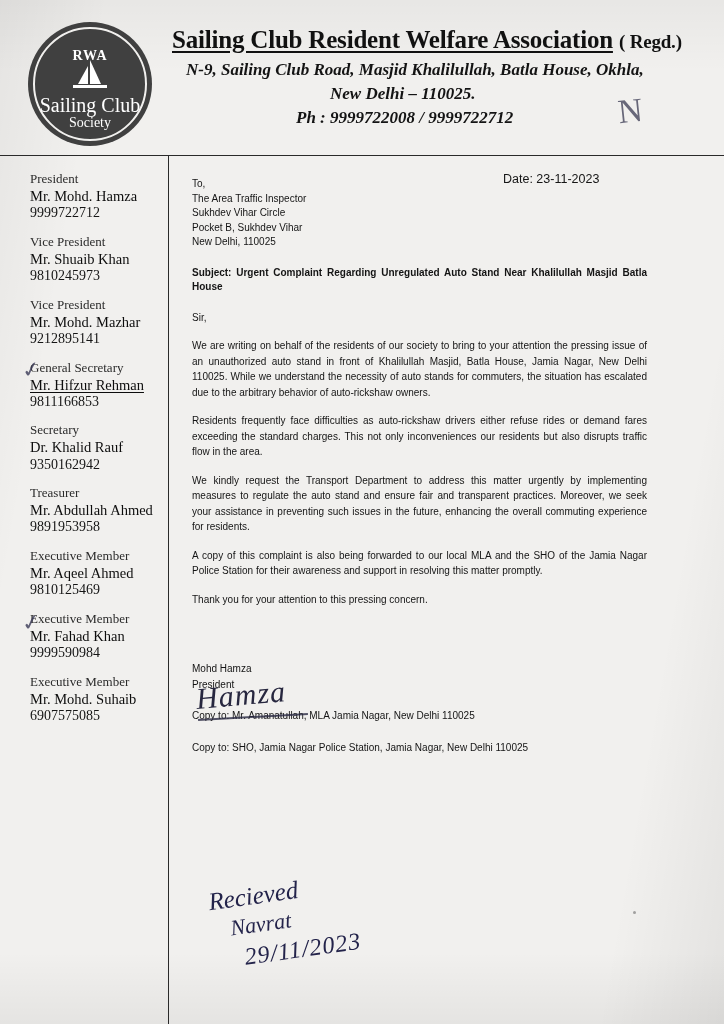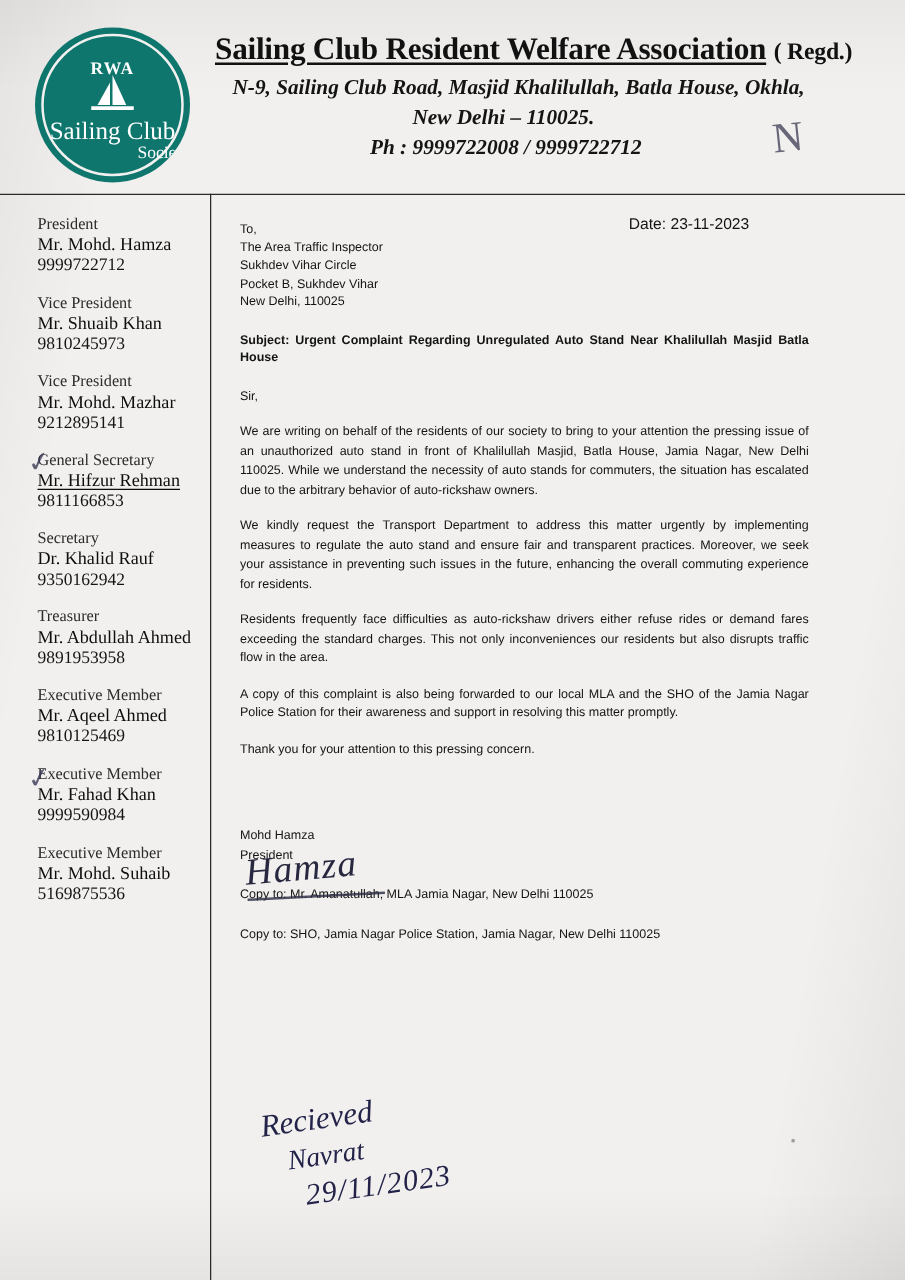--- a/index.html
+++ b/index.html
@@ -27,21 +27,21 @@
   }
 
   
   .logo {
     position: absolute;
     left: 28px;
     top: 22px;
     width: 124px;
     height: 124px;
     border-radius: 50%;
-    background: #0f766e;
+    background: #404040;
     color: #fff;
     overflow: hidden;
   }
   .logo .ring {
     position: absolute;
     inset: 5px;
     border-radius: 50%;
     border: 2px solid #f1f0ee;
   }
   .logo .rwa {
@@ -68,21 +68,21 @@
     width: 100%;
     text-align: center;
     font-size: 20px;
     font-family: "Liberation Serif", serif;
   }
   .logo .l2 {
     position: absolute;
     top: 93px;
     left: 0;
     width: 100%;
-    text-align: right;
+    text-align: center;
     font-size: 14px;
     font-family: "Liberation Serif", serif;
   }
 
   .org-title {
     position: absolute;
     left: 172px;
     top: 26px;
     font-family: "Liberation Serif", serif;
     font-size: 25px;
@@ -318,40 +318,40 @@
     </div>
     <div class="office" style="position:relative;">
       <span class="scribble" style="top:-2px;">✓</span>
       <div class="role">Executive Member</div>
       <div class="person">Mr. Fahad Khan</div>
       <div class="phone">9999590984</div>
     </div>
     <div class="office">
       <div class="role">Executive Member</div>
       <div class="person">Mr. Mohd. Suhaib</div>
-      <div class="phone">5169875536</div>
+      <div class="phone">6907575085</div>
     </div>
   </div>
 
   <div class="date">Date: 23-11-2023</div>
 
   <div class="body">
     <div class="to">To,</div>
     <div class="addr-line">The Area Traffic Inspector</div>
     <div class="addr-line">Sukhdev Vihar Circle</div>
     <div class="addr-line">Pocket B, Sukhdev Vihar</div>
     <div class="addr-line">New Delhi, 110025</div>
 
     <div class="subject">Subject: Urgent Complaint Regarding Unregulated Auto Stand Near Khalilullah Masjid Batla House</div>
 
     <div class="salute">Sir,</div>
 
     <p class="para">We are writing on behalf of the residents of our society to bring to your attention the pressing issue of an unauthorized auto stand in front of Khalilullah Masjid, Batla House, Jamia Nagar, New Delhi 110025. While we understand the necessity of auto stands for commuters, the situation has escalated due to the arbitrary behavior of auto-rickshaw owners.</p>
+    <p class="para">Residents frequently face difficulties as auto-rickshaw drivers either refuse rides or demand fares exceeding the standard charges. This not only inconveniences our residents but also disrupts traffic flow in the area.</p>
     <p class="para">We kindly request the Transport Department to address this matter urgently by implementing measures to regulate the auto stand and ensure fair and transparent practices. Moreover, we seek your assistance in preventing such issues in the future, enhancing the overall commuting experience for residents.</p>
-    <p class="para">Residents frequently face difficulties as auto-rickshaw drivers either refuse rides or demand fares exceeding the standard charges. This not only inconveniences our residents but also disrupts traffic flow in the area.</p>
     <p class="para">A copy of this complaint is also being forwarded to our local MLA and the SHO of the Jamia Nagar Police Station for their awareness and support in resolving this matter promptly.</p>
     <p class="para">Thank you for your attention to this pressing concern.</p>
 
 
     <div style="height:54px;"></div>
 
     <div class="sign-name">Mohd Hamza</div>
     <div>President</div>
 
     <div class="copy">Copy to: Mr. Amanatullah, MLA Jamia Nagar, New Delhi 110025</div>

